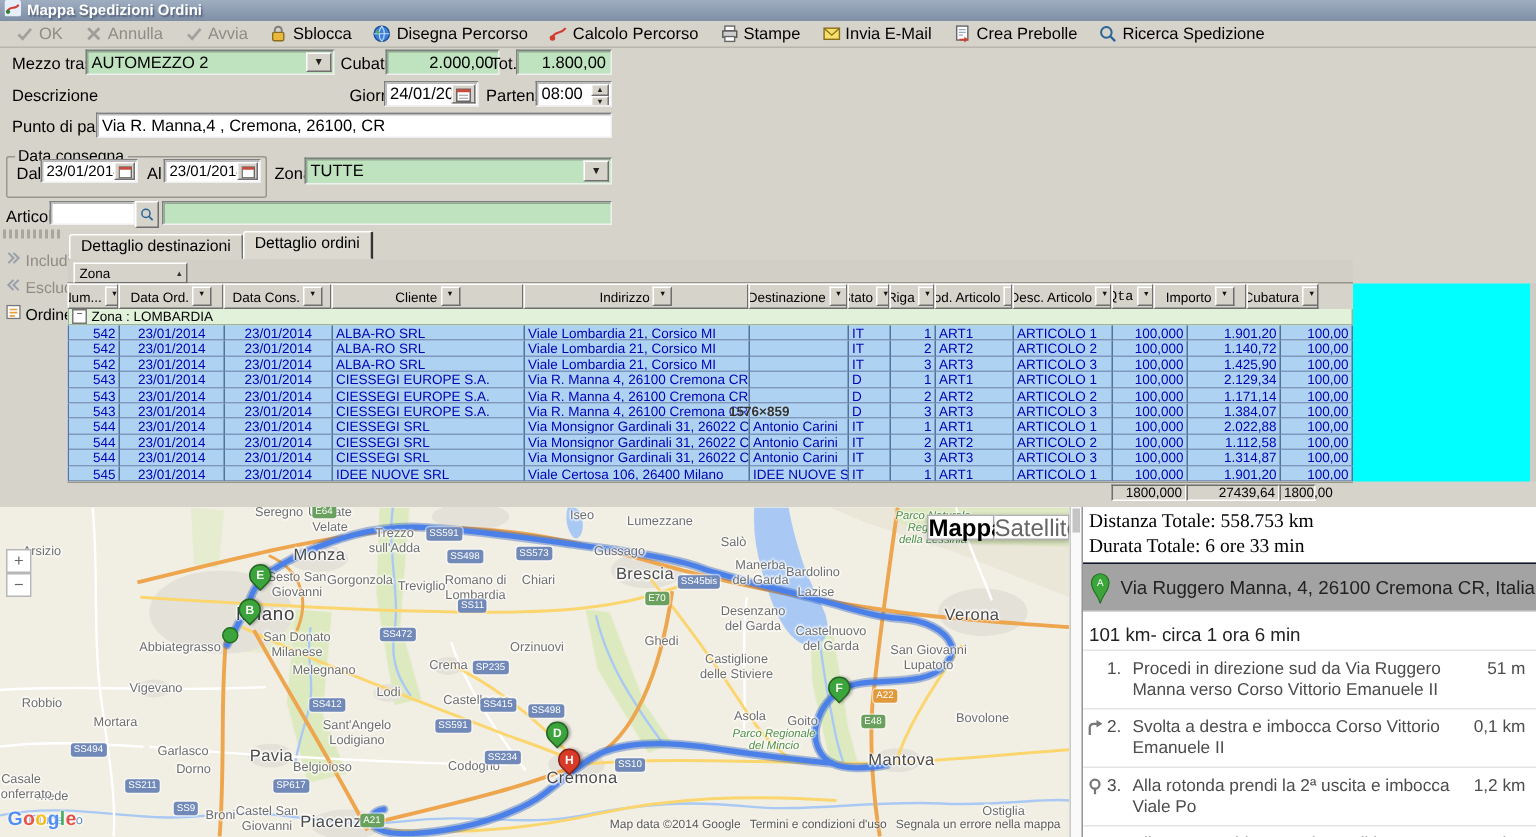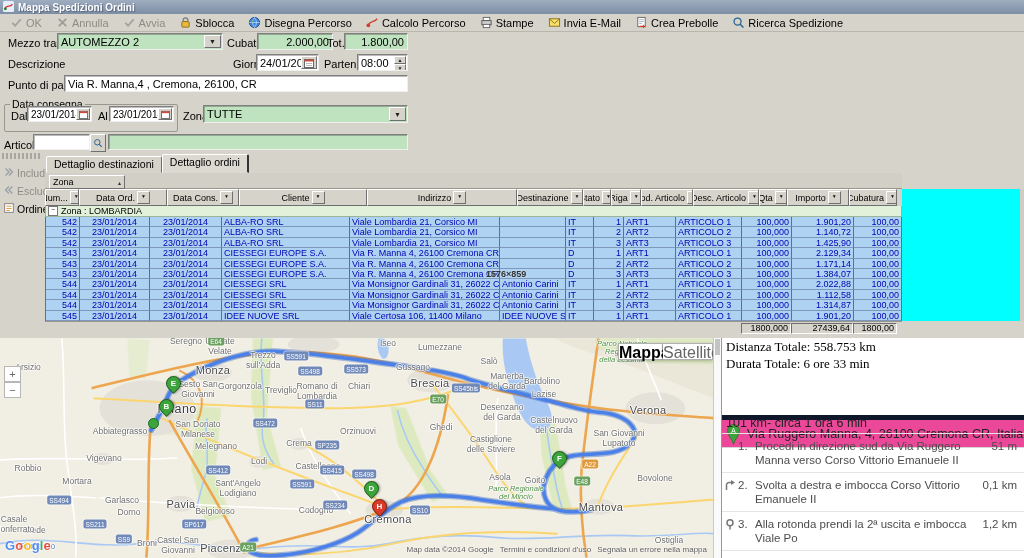--- a/index.html
+++ b/index.html
@@ -93,22 +93,22 @@
   .glogo{position:absolute;left:5px;top:538px;font-size:13px;font-weight:bold;letter-spacing:.2px;
        text-shadow:0 0 2px #fff,0 0 2px #fff;opacity:.9;}
   .attrib{position:absolute;right:311px;top:545px;font-size:8px;color:#5a5a5a;white-space:nowrap;
        text-shadow:0 0 2px #fff,0 0 2px #fff;}
   .attrib span{margin-left:6px;}
   
   .gutter{position:absolute;left:713px;top:338px;width:8px;height:220px;background:#fafafa;border-left:1px solid #c9c9c9;box-sizing:border-box;}
   .gutter .thumb{position:absolute;left:1px;top:1px;width:5px;height:16px;background:#c4c4c4;}
   #dirpanel{position:absolute;left:721px;top:338px;width:303px;height:220px;background:#fff;border-left:1px solid #979797;box-sizing:border-box;overflow:hidden;}
   .dir-serif{font-family:"Liberation Serif",serif;font-size:13px;color:#000;margin:1px 0 0 4px;}
-  .addrbar{position:absolute;left:0;top:37px;width:303px;height:33px;background:#ec4899;border-top:5px solid #0f172a;border-bottom:1px solid #d5d5d5;
-       display:flex;align-items:center;gap:6px;padding-left:4px;box-sizing:border-box;margin-top:40px;}
+  .addrbar{position:absolute;left:0;top:37px;width:303px;height:33px;background:#a3a3a3;border-top:1px solid #0f172a;border-bottom:1px solid #d5d5d5;
+       display:flex;align-items:center;gap:6px;padding-left:4px;box-sizing:border-box;}
   .addrbar .t{font-size:12.5px;color:#222;}
   .legsum{position:absolute;left:4px;top:78px;font-size:12.5px;color:#222;}
   .steps{position:absolute;left:0;top:95px;width:303px;}
   .step{display:flex;border-top:1px solid #e4e4e4;padding:5px 2px 5px 2px;font-size:11.5px;line-height:14px;color:#4c4c4c;box-sizing:border-box;}
   .step .ic{flex:0 0 14px;padding-top:1px;}
   .step .no{flex:0 0 17px;}
   .step .tx{flex:0 0 212px;}
   .step .ds{flex:1;text-align:right;padding-right:6px;}
 </style>
 </head>
@@ -334,21 +334,21 @@
       <span>Zona</span>
         <span class="tri">▴</span>
     </div>
   </div>
 
   <div class="ghead" id="ghead">
       <div class="gh-cell" style="width: 34px;">
         <span>Num...</span>
         <span class="gh-drop">▼</span>
       </div>
-      <div class="gh-cell" style="width: 88px;">
+      <div class="gh-cell" style="width: 70px;">
         <span>Data Ord.</span>
         <span class="gh-drop">▼</span>
       </div>
       <div class="gh-cell" style="width: 72px;">
         <span>Data Cons.</span>
         <span class="gh-drop">▼</span>
       </div>
       <div class="gh-cell" style="width: 128px;">
         <span>Cliente</span>
         <span class="gh-drop">▼</span>
@@ -370,21 +370,21 @@
         <span class="gh-drop">▼</span>
       </div>
       <div class="gh-cell" style="width: 52px;">
         <span>Cod. Articolo</span>
         <span class="gh-drop">▼</span>
       </div>
       <div class="gh-cell" style="width: 66px;">
         <span>Desc. Articolo</span>
         <span class="gh-drop">▼</span>
       </div>
-      <div class="gh-cell" style="width: 28px;">
+      <div class="gh-cell" style="width: 28px; font-family: Liberation Mono, monospace;">
         <span>Qta</span>
         <span class="gh-drop">▼</span>
       </div>
       <div class="gh-cell" style="width: 62px;">
         <span>Importo</span>
         <span class="gh-drop">▼</span>
       </div>
       <div class="gh-cell" style="width: 48px;">
         <span>Cubatura</span>
         <span class="gh-drop">▼</span>
@@ -528,37 +528,37 @@
         <div class="g-cell" style="width: 66px; text-align: left;">ARTICOLO 3</div>
         <div class="g-cell" style="width: 50px; text-align: right;">100,000</div>
         <div class="g-cell" style="width: 62px; text-align: right;">1.314,87</div>
         <div class="g-cell" style="width: 48px; text-align: right;">100,00</div>
       </div>
       <div class="g-row">
         <div class="g-cell" style="width: 34px; text-align: right;">545</div>
         <div class="g-cell" style="width: 70px; text-align: center;">23/01/2014</div>
         <div class="g-cell" style="width: 72px; text-align: center;">23/01/2014</div>
         <div class="g-cell" style="width: 128px; text-align: left;">IDEE NUOVE SRL</div>
-        <div class="g-cell" style="width: 150px; text-align: left;">Viale Certosa 106, 11400 Milano</div>
+        <div class="g-cell" style="width: 150px; text-align: left;">Viale Certosa 106, 26400 Milano</div>
         <div class="g-cell" style="width: 66px; text-align: left;">IDEE NUOVE SRL</div>
         <div class="g-cell" style="width: 28px; text-align: left;">IT</div>
         <div class="g-cell" style="width: 30px; text-align: right;">1</div>
         <div class="g-cell" style="width: 52px; text-align: left;">ART1</div>
         <div class="g-cell" style="width: 66px; text-align: left;">ARTICOLO 1</div>
         <div class="g-cell" style="width: 50px; text-align: right;">100,000</div>
         <div class="g-cell" style="width: 62px; text-align: right;">1.901,20</div>
         <div class="g-cell" style="width: 48px; text-align: right;">100,00</div>
       </div>
     </div>
   <div class="cyanblock"></div>
   <div class="gscroll"></div>
   <div class="gtotals" id="gtotals">
       <div class="tot-box" style="left: 696px; width: 50px;">1800,000</div>
       <div class="tot-box" style="left: 746px; width: 62px;">27439,64</div>
-      <div class="tot-box" style="left: 808px; width: 44px;">1800,00</div>
+      <div class="tot-box" style="left: 808px; width: 24px;">1800,00</div>
     </div>
   <span class="watermark">1576×859</span>
 
   <div id="map">
     <svg width="713" height="220" viewBox="0 0 716 220">
       <rect width="716" height="220" fill="#f1eee3"></rect>
       <path d="M556,0 L716,0 L716,60 L640,30 L580,10 Z" fill="#eae6d8"></path>
       <g fill="#d4e8b0" opacity="0.7">
         <path d="M198,68 L222,70 L216,138 L232,178 L206,184 L192,130 Z"></path>
         <path d="M254,0 L274,0 L268,78 L282,128 L264,132 L252,58 Z"></path>

